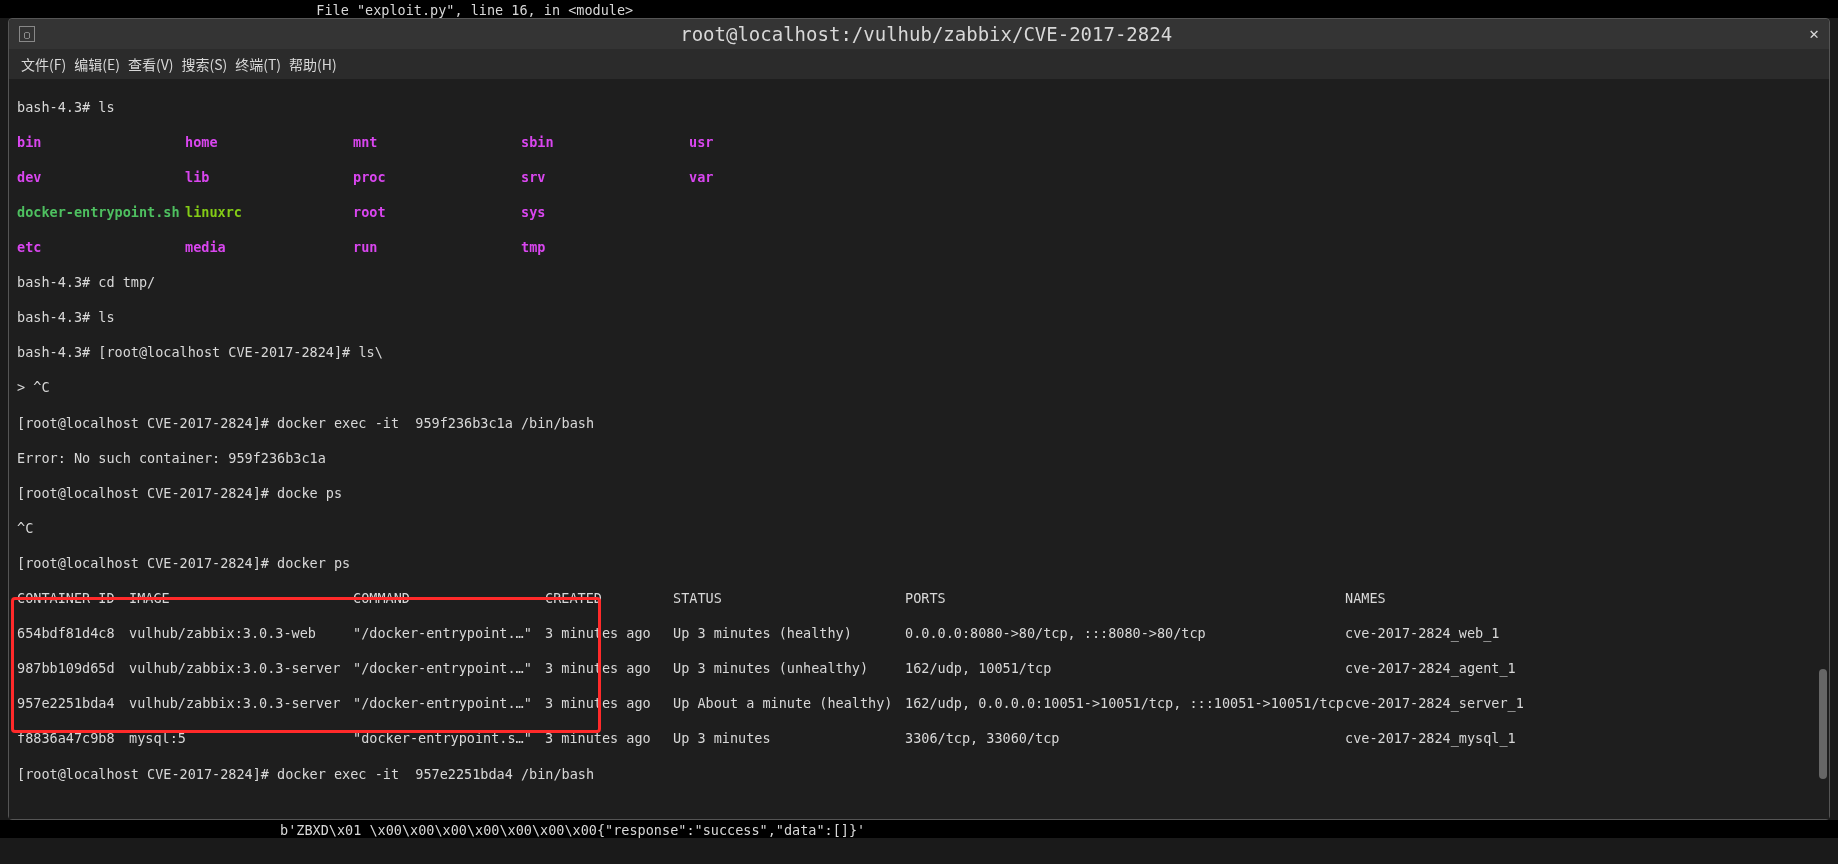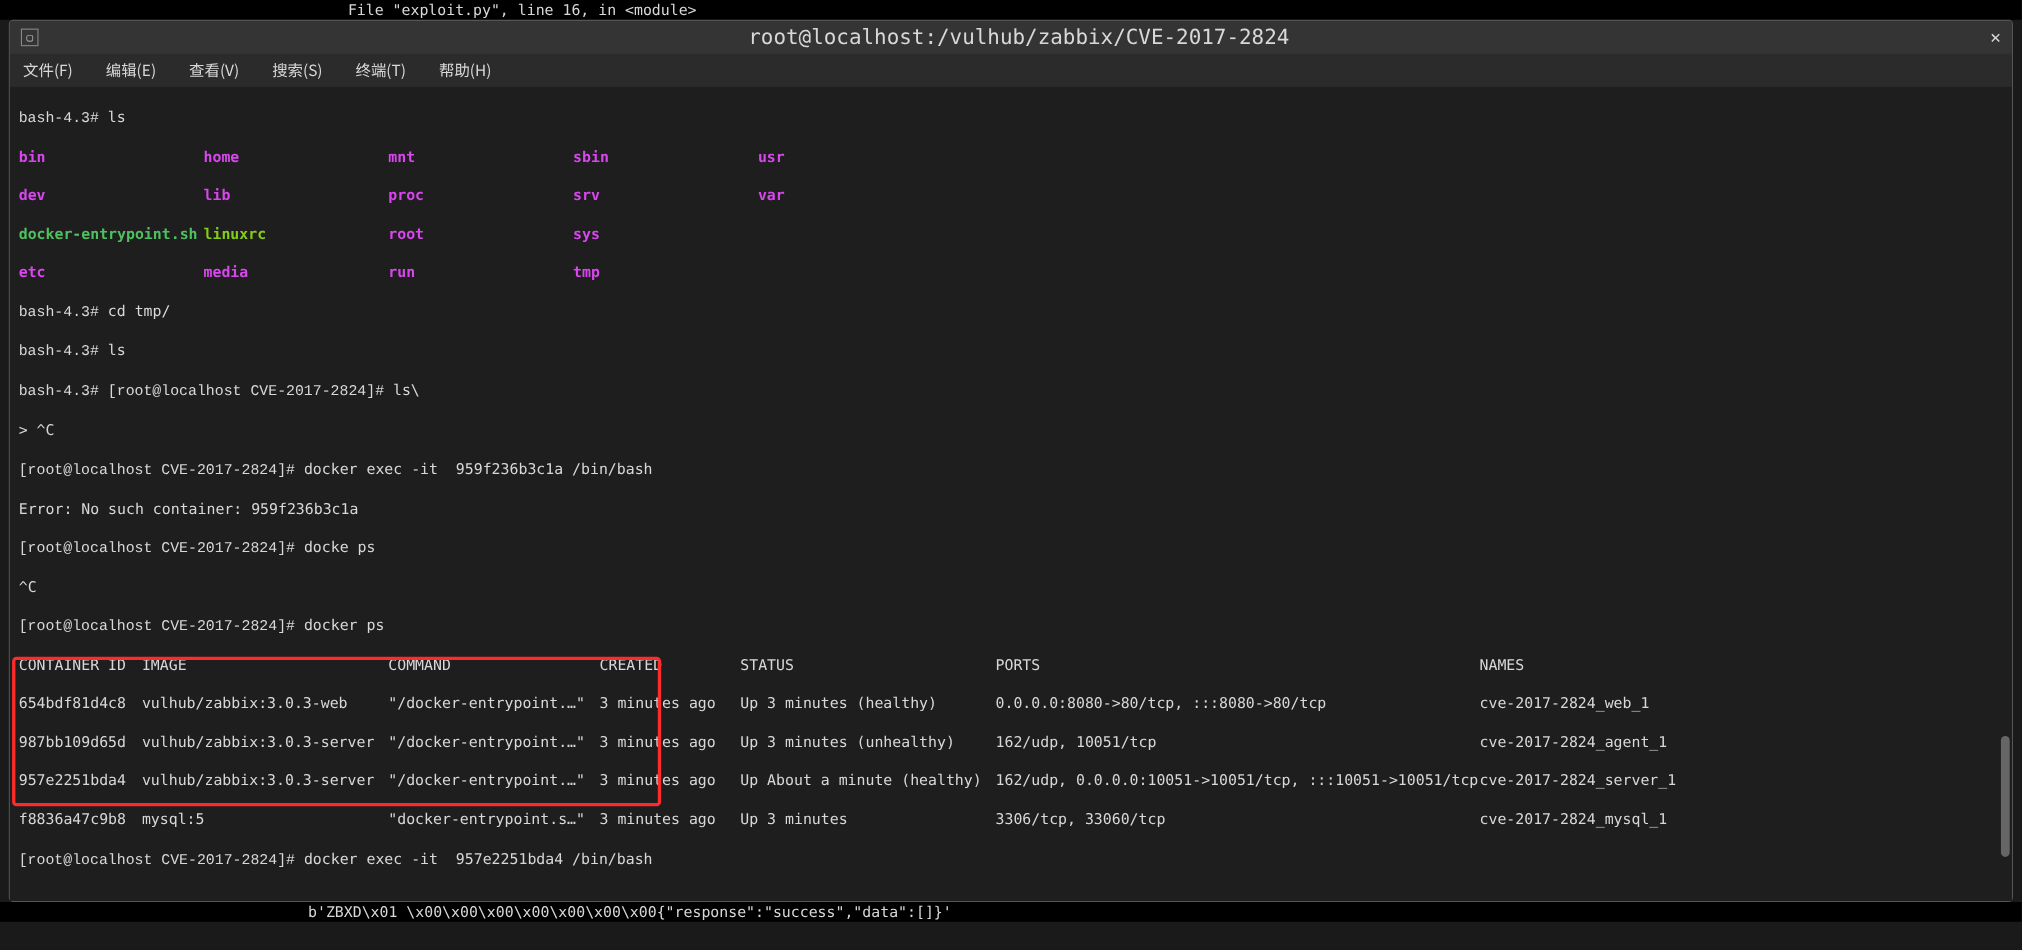--- a/index.html
+++ b/index.html
@@ -33,21 +33,21 @@
     background:#343434;
     padding:0 10px;
     border-top-left-radius:4px;
     border-top-right-radius:4px;
   }
   .titlebar .icon { width:16px;height:16px;border:1px solid #888;display:inline-flex;align-items:center;justify-content:center;margin-right:8px;font-size:10px;color:#ccc;}
   .titlebar .title { flex:1;text-align:center;color:#d8d8d8;font-size:19px;}
   .titlebar .close { color:#d8d8d8;font-size:16px;cursor:pointer;}
   .menubar {
     display:flex;
-    gap:30px;
+    gap:8px;
     padding:6px 12px;
     background:#2b2b2b;
     color:#d8d8d8;
     font-family:"Noto Sans CJK SC","DejaVu Sans",sans-serif;
     font-size:14px;
   }
   .menubar span { cursor:pointer; }
   .term {
     background:#1e1e1e;
     padding:2px 8px 10px 8px;
@@ -62,21 +62,21 @@
     top:590px;
     width:8px;
     height:110px;
     background:#666;
     border-radius:4px;
   }
   .ln { white-space:pre; }
   .blue { color:#d946ef; font-weight:bold; }
   .green { color:#4ec060; font-weight:bold; }
   .cyan { color:#84cc16; font-weight:bold; }
-  .prompt { color:#d8d8d8;font-family:Liberation Mono, monospace; }
+  .prompt { color:#d8d8d8; }
   .redbox {
     position:absolute;
     border:3px solid #ff2a2a;
     border-radius:4px;
     left:2px;
     top:518px;
     width:590px;
     height:136px;
     pointer-events:none;
   }

